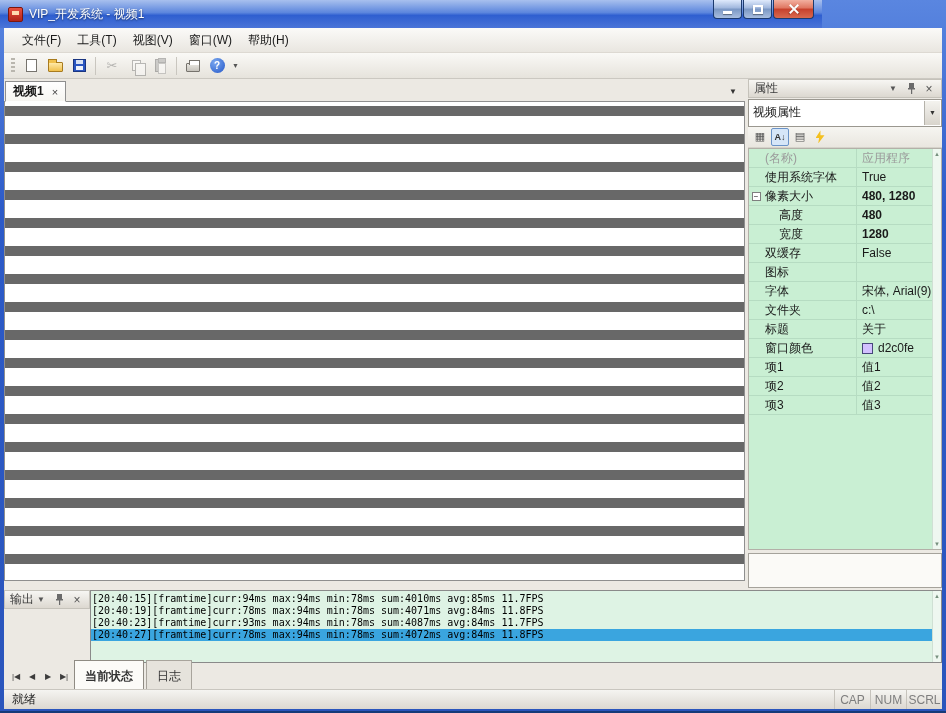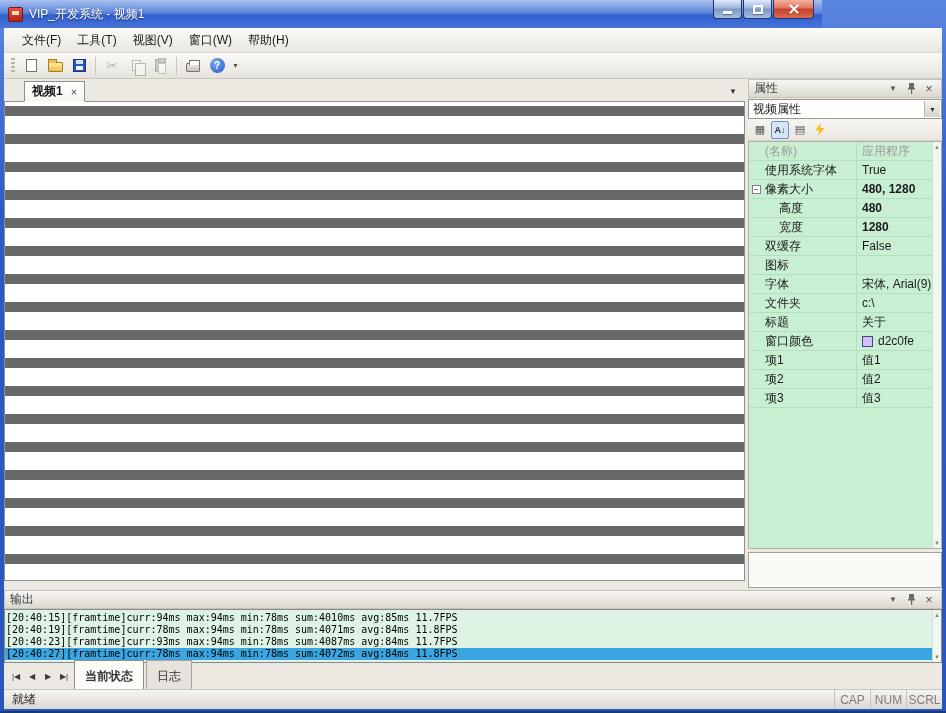--- a/index.html
+++ b/index.html
@@ -67,42 +67,42 @@
              border-radius:1px; position:relative; margin-top:3px; }
   .i-print::before { content:""; position:absolute; left:2px; top:-4px; width:9px; height:4px;
                      background:#fff; border:1px solid #76736d; border-bottom:none; }
   .i-help { width:15px; height:15px; border-radius:50%; background:radial-gradient(circle at 35% 30%,#7aa8f0,#2558c8);
             color:#fff; font-weight:bold; font-size:10px; display:flex; align-items:center; justify-content:center; }
   .tb-overflow { font-size:7px; color:#555; margin-left:2px; align-self:center; }
 
   
   .docarea { position:absolute; left:4px; top:79px; width:741px; height:509px; }
   .tabstrip { position:relative; height:22px; display:flex; align-items:flex-end; z-index:2; }
-  .doctab { height:21px; margin-left:20px; margin-bottom:-1px; padding:0 7px; display:flex; align-items:center;
+  .doctab { height:21px; margin-left:1px; margin-bottom:-1px; padding:0 7px; display:flex; align-items:center;
             background:linear-gradient(#ffffff,#f6f5f1); border:1px solid #8f8f8f; border-bottom:1px solid #fff;
             font-weight:bold; }
   .doctab .tab-x { margin-left:8px; font-weight:normal; color:#444; font-size:11px; }
   .strip-dd { margin-left:auto; margin-right:8px; margin-bottom:5px; font-size:8px; color:#333; }
   .doccontent { position:absolute; left:0; top:22px; width:741px; height:480px;
                 border:1px solid #8f8f8f; background:#fff;
                 background-image:repeating-linear-gradient(180deg,
                    #ffffff 0px,#ffffff 4px,#686868 4px,#686868 14px,#ffffff 14px,#ffffff 28px); }
 
   
   .panel-hdr { height:19px; background:linear-gradient(#f7f6f3,#dcd8d0); border:1px solid #c5c2ba;
                display:flex; align-items:center; padding:0 5px; color:#3c3c3c; }
   .hdr-btns { margin-left:auto; display:flex; align-items:center; gap:4px; }
   .hdr-btn { width:14px; height:14px; display:flex; align-items:center; justify-content:center;
              font-size:8px; color:#555; }
   .hdr-btn.x { font-size:12px; line-height:10px; }
   .pin-svg { display:block; }
 
   
   .props { position:absolute; left:748px; top:79px; width:194px; height:509px; display:flex; flex-direction:column; }
-  .props-combo { height:20px; margin-top:1px; background:#fff; border:1px solid #9a978f;
+  .props-combo { height:28px; margin-top:1px; background:#fff; border:1px solid #9a978f;
                  display:flex; align-items:center; padding-left:4px; position:relative; }
   .combo-arrow { position:absolute; right:1px; top:1px; bottom:1px; width:16px;
                  background:linear-gradient(#f4f3ef,#d8d4cc); border-left:1px solid #b5b2aa;
                  display:flex; align-items:center; justify-content:center; font-size:7px; color:#333; }
   .props-tb { height:22px; background:linear-gradient(#f6f5f1,#e9e6df); border-bottom:1px solid #d5d2ca;
               display:flex; align-items:center; gap:2px; padding:0 3px; }
   .ptbi { min-width:18px; height:18px; display:flex; align-items:center; justify-content:center;
           font-size:11px; color:#555; border:1px solid transparent; border-radius:2px; }
   .ptbi.pressed { border:1px solid #6a93c8; background:#d6e6f8; }
   .sort-label { font-size:9px; font-weight:bold; color:#333; }
@@ -119,21 +119,21 @@
   .pvalue { flex:1; display:flex; align-items:center; padding-left:5px; overflow:hidden; white-space:nowrap; }
   .prow.muted .plabel, .prow.muted .pvalue { color:#9b9b9b; }
   .prow.boldval .pvalue { font-weight:bold; }
   .swatch { width:11px; height:11px; border:1px solid #46467a; margin-right:5px; flex:none; }
   .vscroll { position:absolute; right:0; top:0; bottom:0; width:9px; background:#eef7f0;
              border-left:1px solid #cfe0d4; display:flex; flex-direction:column;
              justify-content:space-between; align-items:center; font-size:6px; color:#76907e; padding:2px 0; }
   .props-desc { height:36px; margin-top:3px; background:#fbfaf7; border:1px solid #a5a29b; }
 
   
-  .output { position:absolute; left:4px; top:590px; width:938px; height:73px; display:flex; flex-direction:column; }
+  .output { position:absolute; left:4px; top:590px; width:938px; height:73px; display:flex; flex-direction:row; }
   .logbox { flex:1; border:1px solid #8a8a8a; background:#def3e4; position:relative; overflow:hidden; padding-top:2px; }
   .logline { height:12px; line-height:12px; padding-left:1px; white-space:pre;
              font-family:"DejaVu Sans Mono","Liberation Mono",monospace; font-size:10px; color:#000; }
   .logline.sel { background:#3aa5df; }
 
   
   .bottombar { position:absolute; left:4px; top:663px; width:938px; height:26px; background:#ece9e3;
                display:flex; align-items:center; padding-left:4px; }
   .navbtn { width:16px; height:16px; display:flex; align-items:center; justify-content:center;
             font-size:8px; color:#3c3c3c; }

